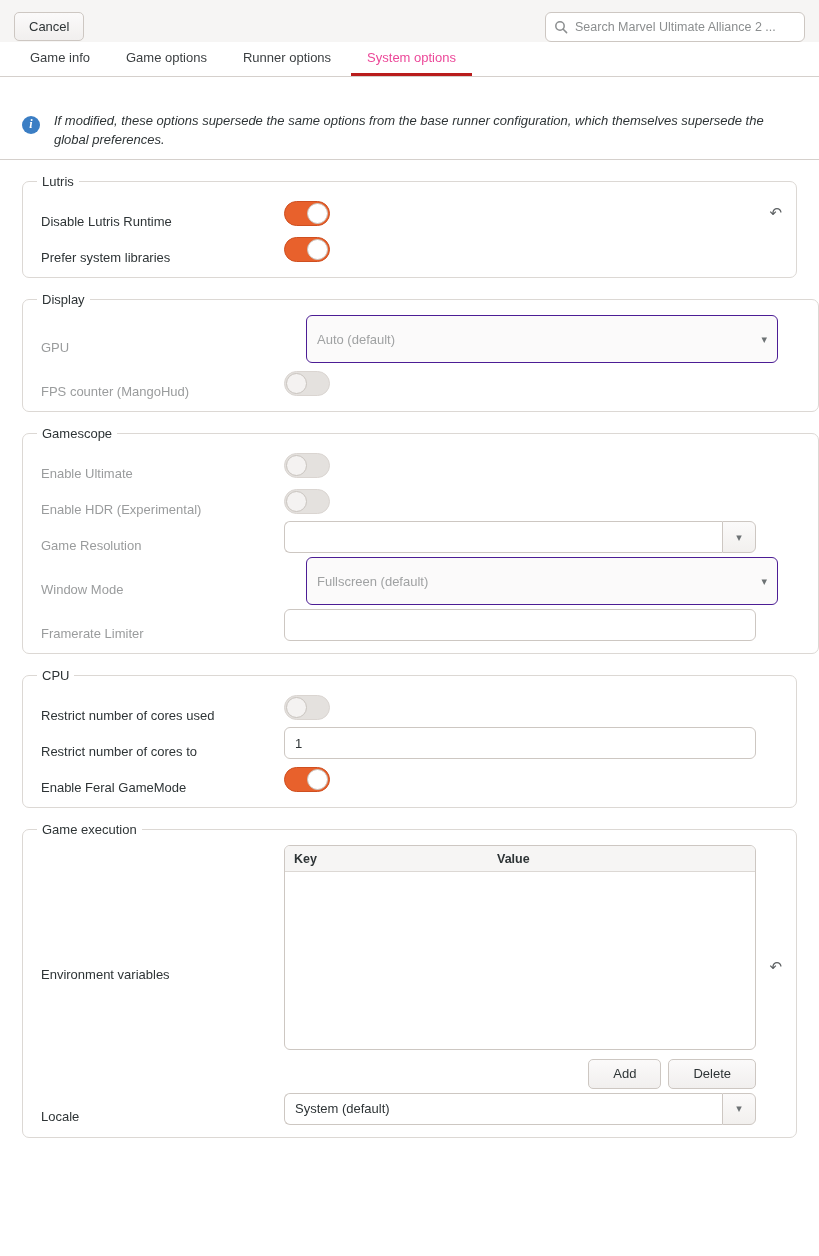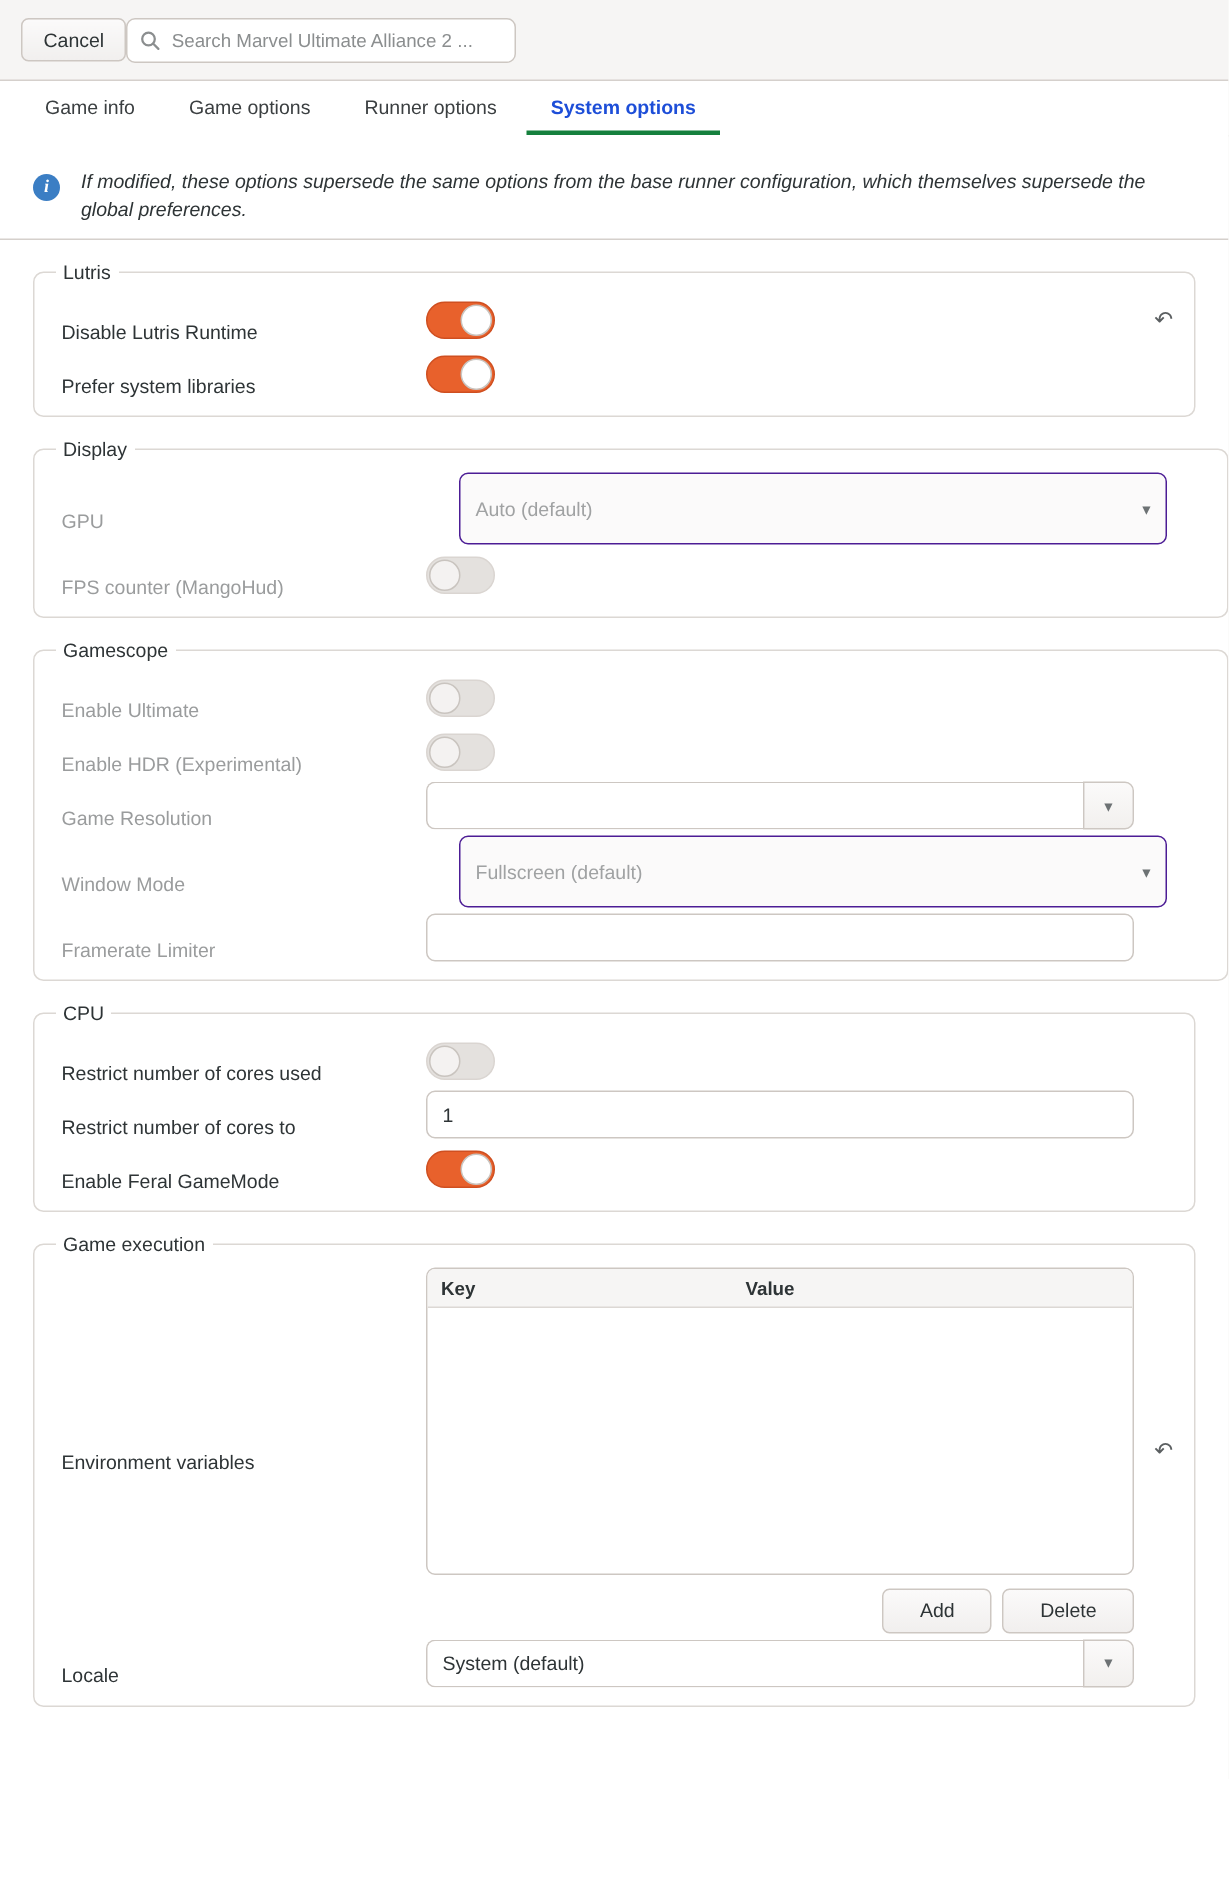--- a/index.html
+++ b/index.html
@@ -22,21 +22,21 @@
   .headerbar {
     position: absolute;
     left: 0; top: 0; width: 819px; height: 54px;
     background: #f6f5f4;
     border-bottom: 1px solid #d5d0cc;
     display: flex;
     align-items: center;
     padding: 0 14px;
   }
   .hb-left { display: flex; align-items: center; }
-  .hb-center { flex: 1; display: flex; justify-content: flex-start; }
+  .hb-center { flex: 1; display: flex; justify-content: flex-end; }
   .hb-right { display: flex; align-items: center; gap: 12px; }
 
   .btn {
     background: linear-gradient(#fbfafa,#f1efee);
     border: 1px solid #cdc7c2;
     border-radius: 5px;
     padding: 6px 14px;
     font-size: 13px;
     color: #2e3436;
     cursor: pointer;
@@ -83,40 +83,39 @@
     border: 1px solid #c9c4bf;
   }
   .switch.on { background: #e8612c; border-color: #cf4f20; }
   .switch.on .knob { left: auto; right: 1px; }
   .switch.off-disabled { background: #e4e1de; border-color: #dad5d1; }
   .switch.off-disabled .knob { background: #f4f2f1; }
 
   
   .tabs {
     position: absolute;
-    left: 0; top: 56px; width: 819px; height: 35px;
+    left: 0; top: 42px; width: 819px; height: 35px;
     background: #ffffff;
     border-bottom: 1px solid #d5d0cc;
     display: flex;
     align-items: stretch;
     padding-left: 14px;
     gap: 4px;
   }
   .tab {
     display: flex; align-items: center;
     padding: 0 16px;
     font-size: 13px;
     color: #3b3f41;
     cursor: pointer;
     border-bottom: 3px solid transparent;
   }
   .tab.active {
-    color: #1d4ed8;
-    border-bottom: 3px solid #15803d;
-    font-weight: bold;
+    color: #ec4899;
+    border-bottom: 3px solid #b91c1c;
   }
 
   
   .infobar {
     position: absolute;
     left: 0; top: 90px; width: 819px; height: 70px;
     background: #ffffff;
     border-bottom: 1px solid #d5d0cc;
     display: flex;
     align-items: center;

